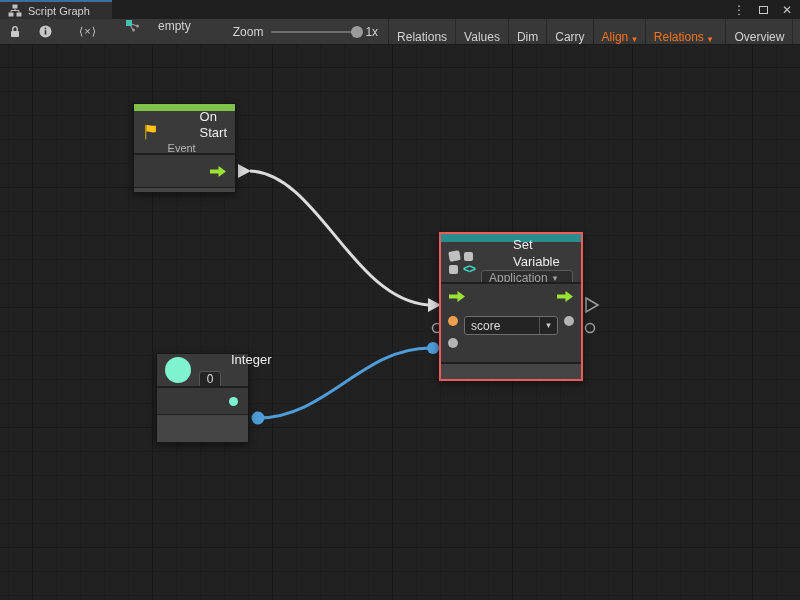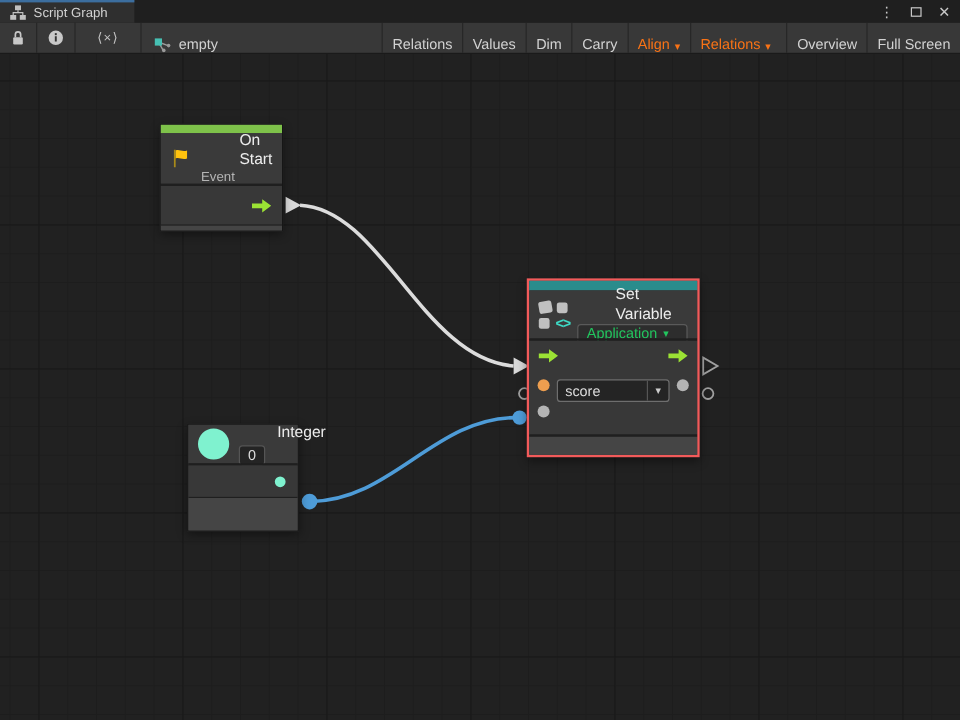--- a/index.html
+++ b/index.html
@@ -16,21 +16,21 @@
   .win-glyph { color:#c8c8c8; font-size:12px; line-height:1; cursor:default; }
   .maxbox { width:9px; height:8px; border:1.5px solid #c8c8c8; display:inline-block; }
 
   
   .toolbar { position:absolute; top:19px; left:0; width:800px; height:26px;
     background:#383838; border-bottom:1px solid #1a1a1a; display:flex; align-items:stretch;
     font-size:12px; color:#d2d2d2; }
   .tb-sep { width:1px; background:#272727; }
   .tb-ico { display:flex; align-items:center; justify-content:center; padding:0 9px; cursor:pointer; }
   .tb-code { padding:0 18px; color:#c4c4c4; font-size:11px; letter-spacing:1px; }
-  .breadcrumb { display:flex; align-items:flex-end; gap:6px; padding:0 10px; cursor:pointer; }
+  .breadcrumb { display:flex; align-items:flex-start; gap:18px; padding:0 10px; cursor:pointer; }
   .zoom-wrap { display:flex; align-items:center; gap:8px; padding:0 10px; margin-left:22px; }
   .zoom-track { position:relative; width:86px; height:2px; background:#6e6e6e; border-radius:1px; }
   .zoom-handle { position:absolute; right:-6px; top:-5px; width:12px; height:12px;
     border-radius:50%; background:#9b9b9b; }
   .tb-btns { margin-left:auto; display:flex; align-items:stretch; }
   .tb-btn { display:flex; align-items:flex-end; gap:4px; padding:0 8px; border-left:1px solid #272727;
     cursor:pointer; white-space:nowrap; }
   .tb-btn.disabled { color:#f97316; cursor:default; }
   .caret { font-size:9px; line-height:1; }
 
@@ -72,21 +72,21 @@
   .sv-icon { position:relative; width:25px; height:23px; flex:none; }
   .sv-sq { position:absolute; background:#c0c0c0; border-radius:2px; }
   .sv-sq.a { width:11px; height:10px; left:0; top:0; transform:rotate(-10deg); }
   .sv-sq.b { width:9px; height:9px; right:1px; top:1px; }
   .sv-sq.c { width:9px; height:9px; left:0; bottom:0; }
   .sv-chev { position:absolute; right:-1px; bottom:-2px; color:#3edbc6;
     font-size:12px; font-weight:bold; letter-spacing:-1px; }
   .sv-headcol { display:flex; flex-direction:column; gap:0; }
   .dropdown { height:17px; display:inline-flex; align-items:center; gap:5px;
     background:#2d2d2d; border:1px solid #5a5a5a; border-radius:3px;
-    padding:0 7px; font-size:12px; color:#22c55e; cursor:pointer; }
+    padding:0 7px; font-size:12px; color:#a3a3a3; cursor:pointer; }
   .n-setvar .node-body { height:78px; display:flex; flex-direction:column; }
   .sv-row { display:flex; align-items:flex-start; padding:0 7px; }
   .sv-row.r1 { height:24px; margin-top:6px; justify-content:space-between; }
   .sv-row.r2 { height:20px; margin-top:2px; gap:6px; }
   .sv-row.r3 { height:20px; margin-top:2px; }
   .dot { width:10px; height:10px; border-radius:50%; flex:none; }
   .dot.orange { background:#ed9e4f; }
   .dot.gray { background:#b4b4b4; }
   .dot.mint { width:9px; height:9px; background:#7ff2cf; }
   .varfield { flex:1; height:19px; display:flex; align-items:center;
@@ -149,20 +149,27 @@
   <div class="tb-sep"></div>
   <div class="breadcrumb">
     <svg width="15" height="13" viewBox="0 0 15 13">
       <path d="M4 4 L12 7 M4 4 L8 11" stroke="#9a9a9a" stroke-width="1.2"></path>
       <rect x="1" y="1" width="6" height="6" fill="#46c0b3"></rect>
       <circle cx="12.5" cy="7" r="1.5" fill="#9a9a9a"></circle>
       <circle cx="8.5" cy="11" r="1.5" fill="#9a9a9a"></circle>
     </svg>
     <span>empty</span>
   </div>
+  <div class="zoom-wrap">
+    <span>Zoom</span>
+    <div class="zoom-track">
+      <div class="zoom-handle"></div>
+    </div>
+    <span>1x</span>
+  </div>
   <div class="tb-btns">
     <div class="tb-btn">
         <span>Relations</span>
       </div>
     <div class="tb-btn">
         <span>Values</span>
       </div>
     <div class="tb-btn">
         <span>Dim</span>
       </div>

